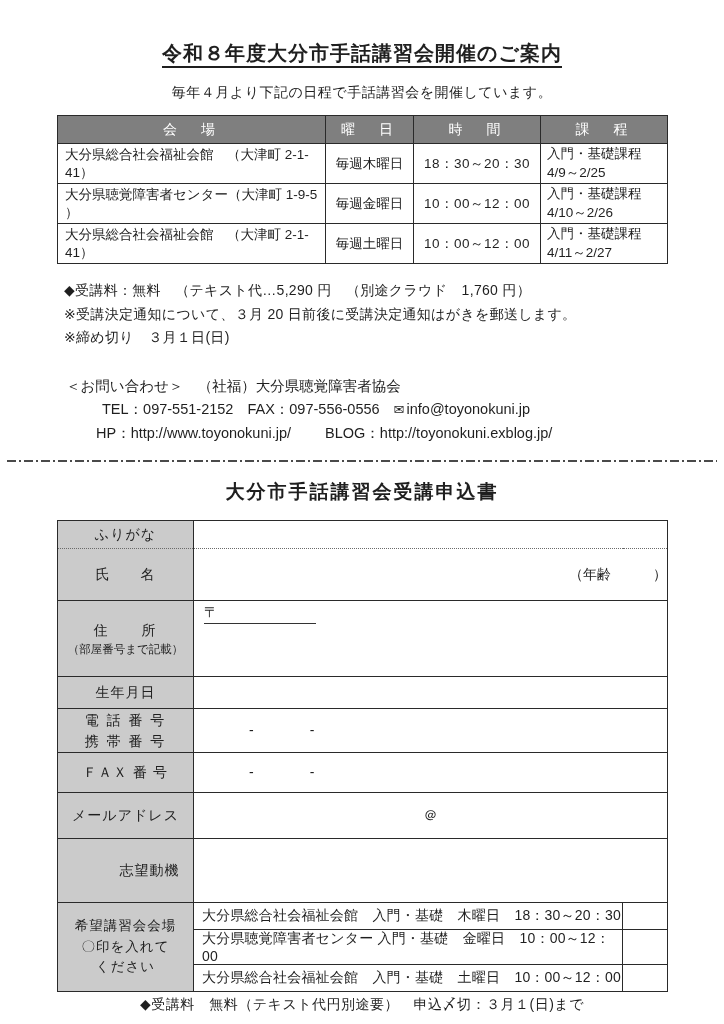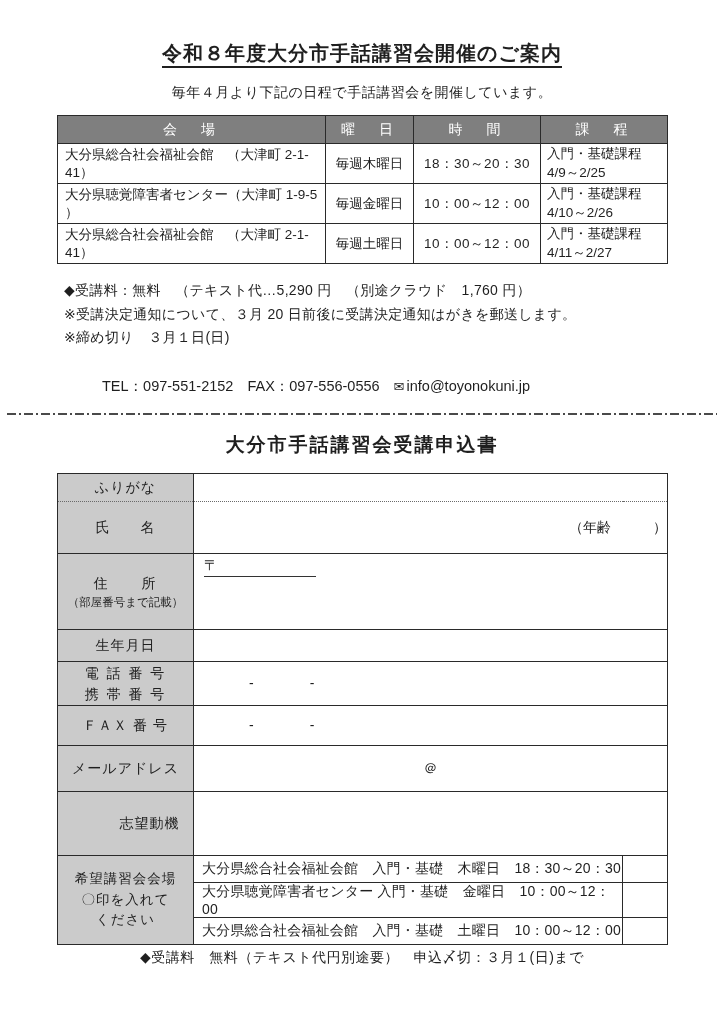--- a/index.html
+++ b/index.html
@@ -124,22 +124,26 @@
     </tbody>
   </table>
 
   <div class="notes">
     <div>◆受講料：無料　（テキスト代…5,290 円　（別途クラウド　1,760 円）</div>
     <div>※受講決定通知について、３月 20 日前後に受講決定通知はがきを郵送します。</div>
     <div>※締め切り　３月１日(日)</div>
   </div>
 
   <div class="contact">
+    <div>＜お問い合わせ＞　（社福）大分県聴覚障害者協会</div>
     <div class="line2">
       <span>TEL：097-551-2152</span><span class="gap"></span><span>FAX：097-556-0556</span><span class="gap"></span><span class="mail-icon">✉</span><span>info@toyonokuni.jp</span>
+    </div>
+    <div class="line3">
+      <span>HP：http://www.toyonokuni.jp/</span><span class="gap-wide"></span><span>BLOG：http://toyonokuni.exblog.jp/</span>
     </div>
   </div>
 
   <div class="sep"></div>
 
   <div class="form-title">大分市手話講習会受講申込書</div>
 
   <table class="form">
     <colgroup>
       <col style="width:136px">

